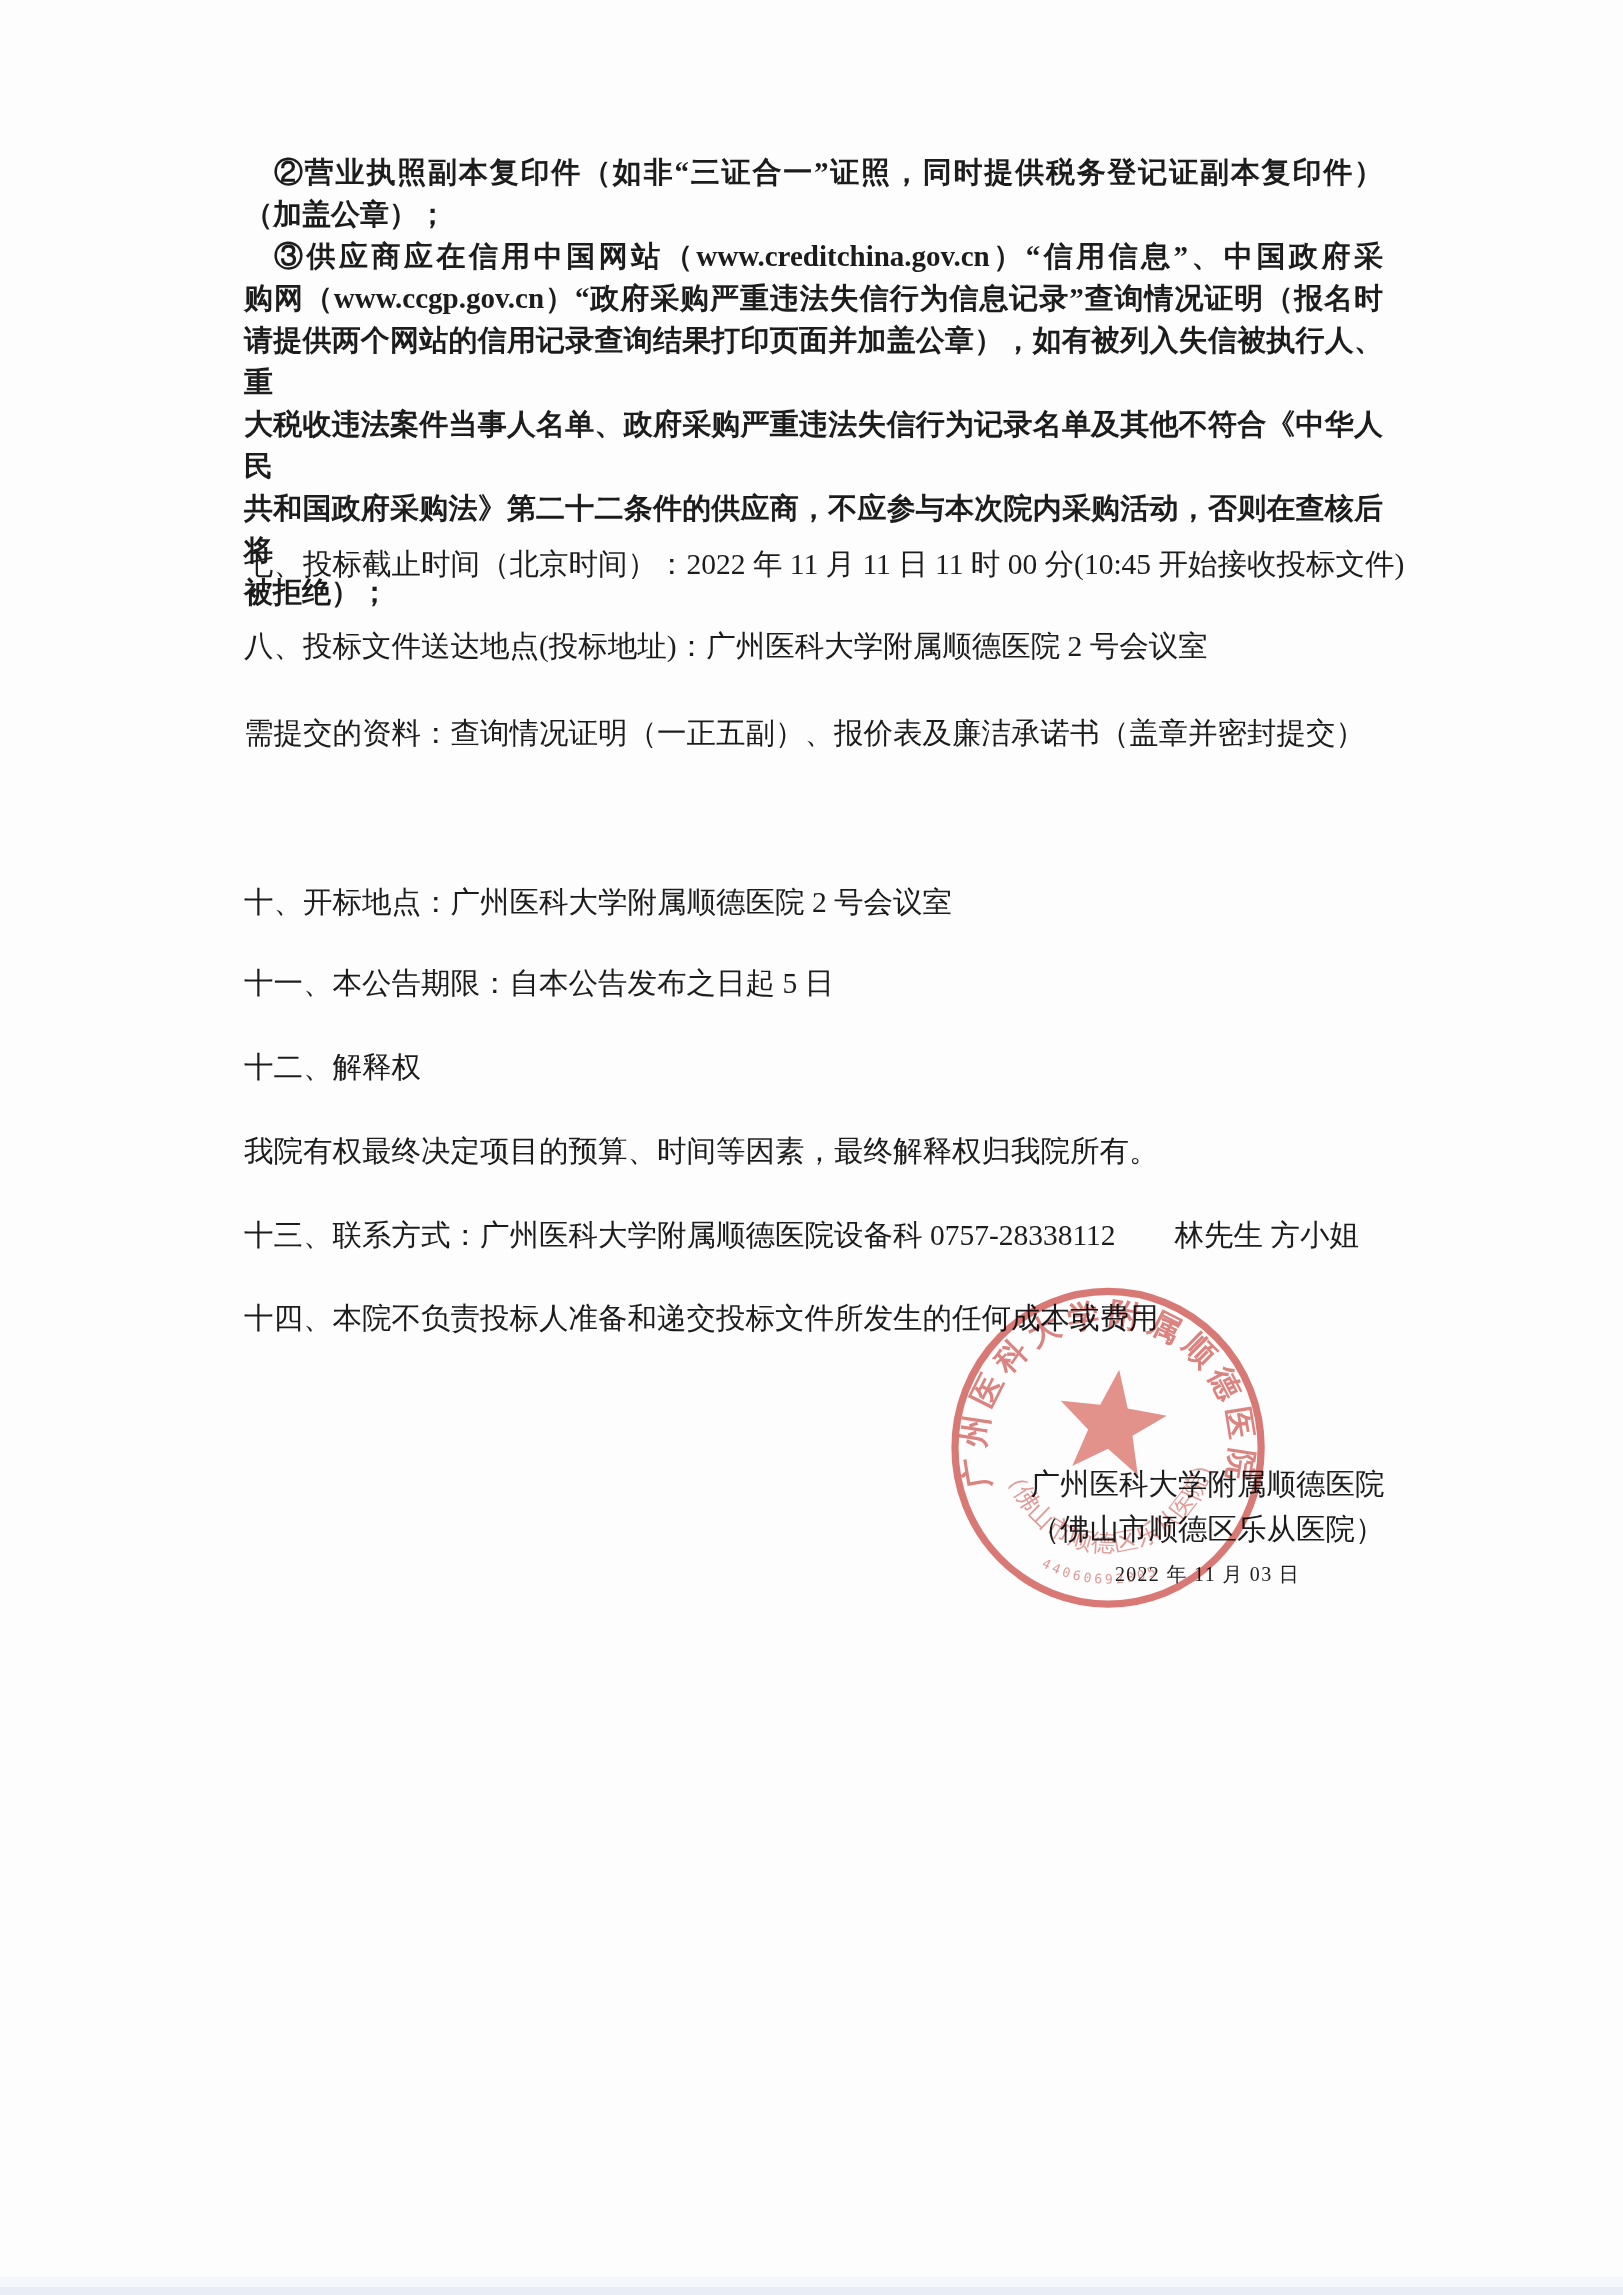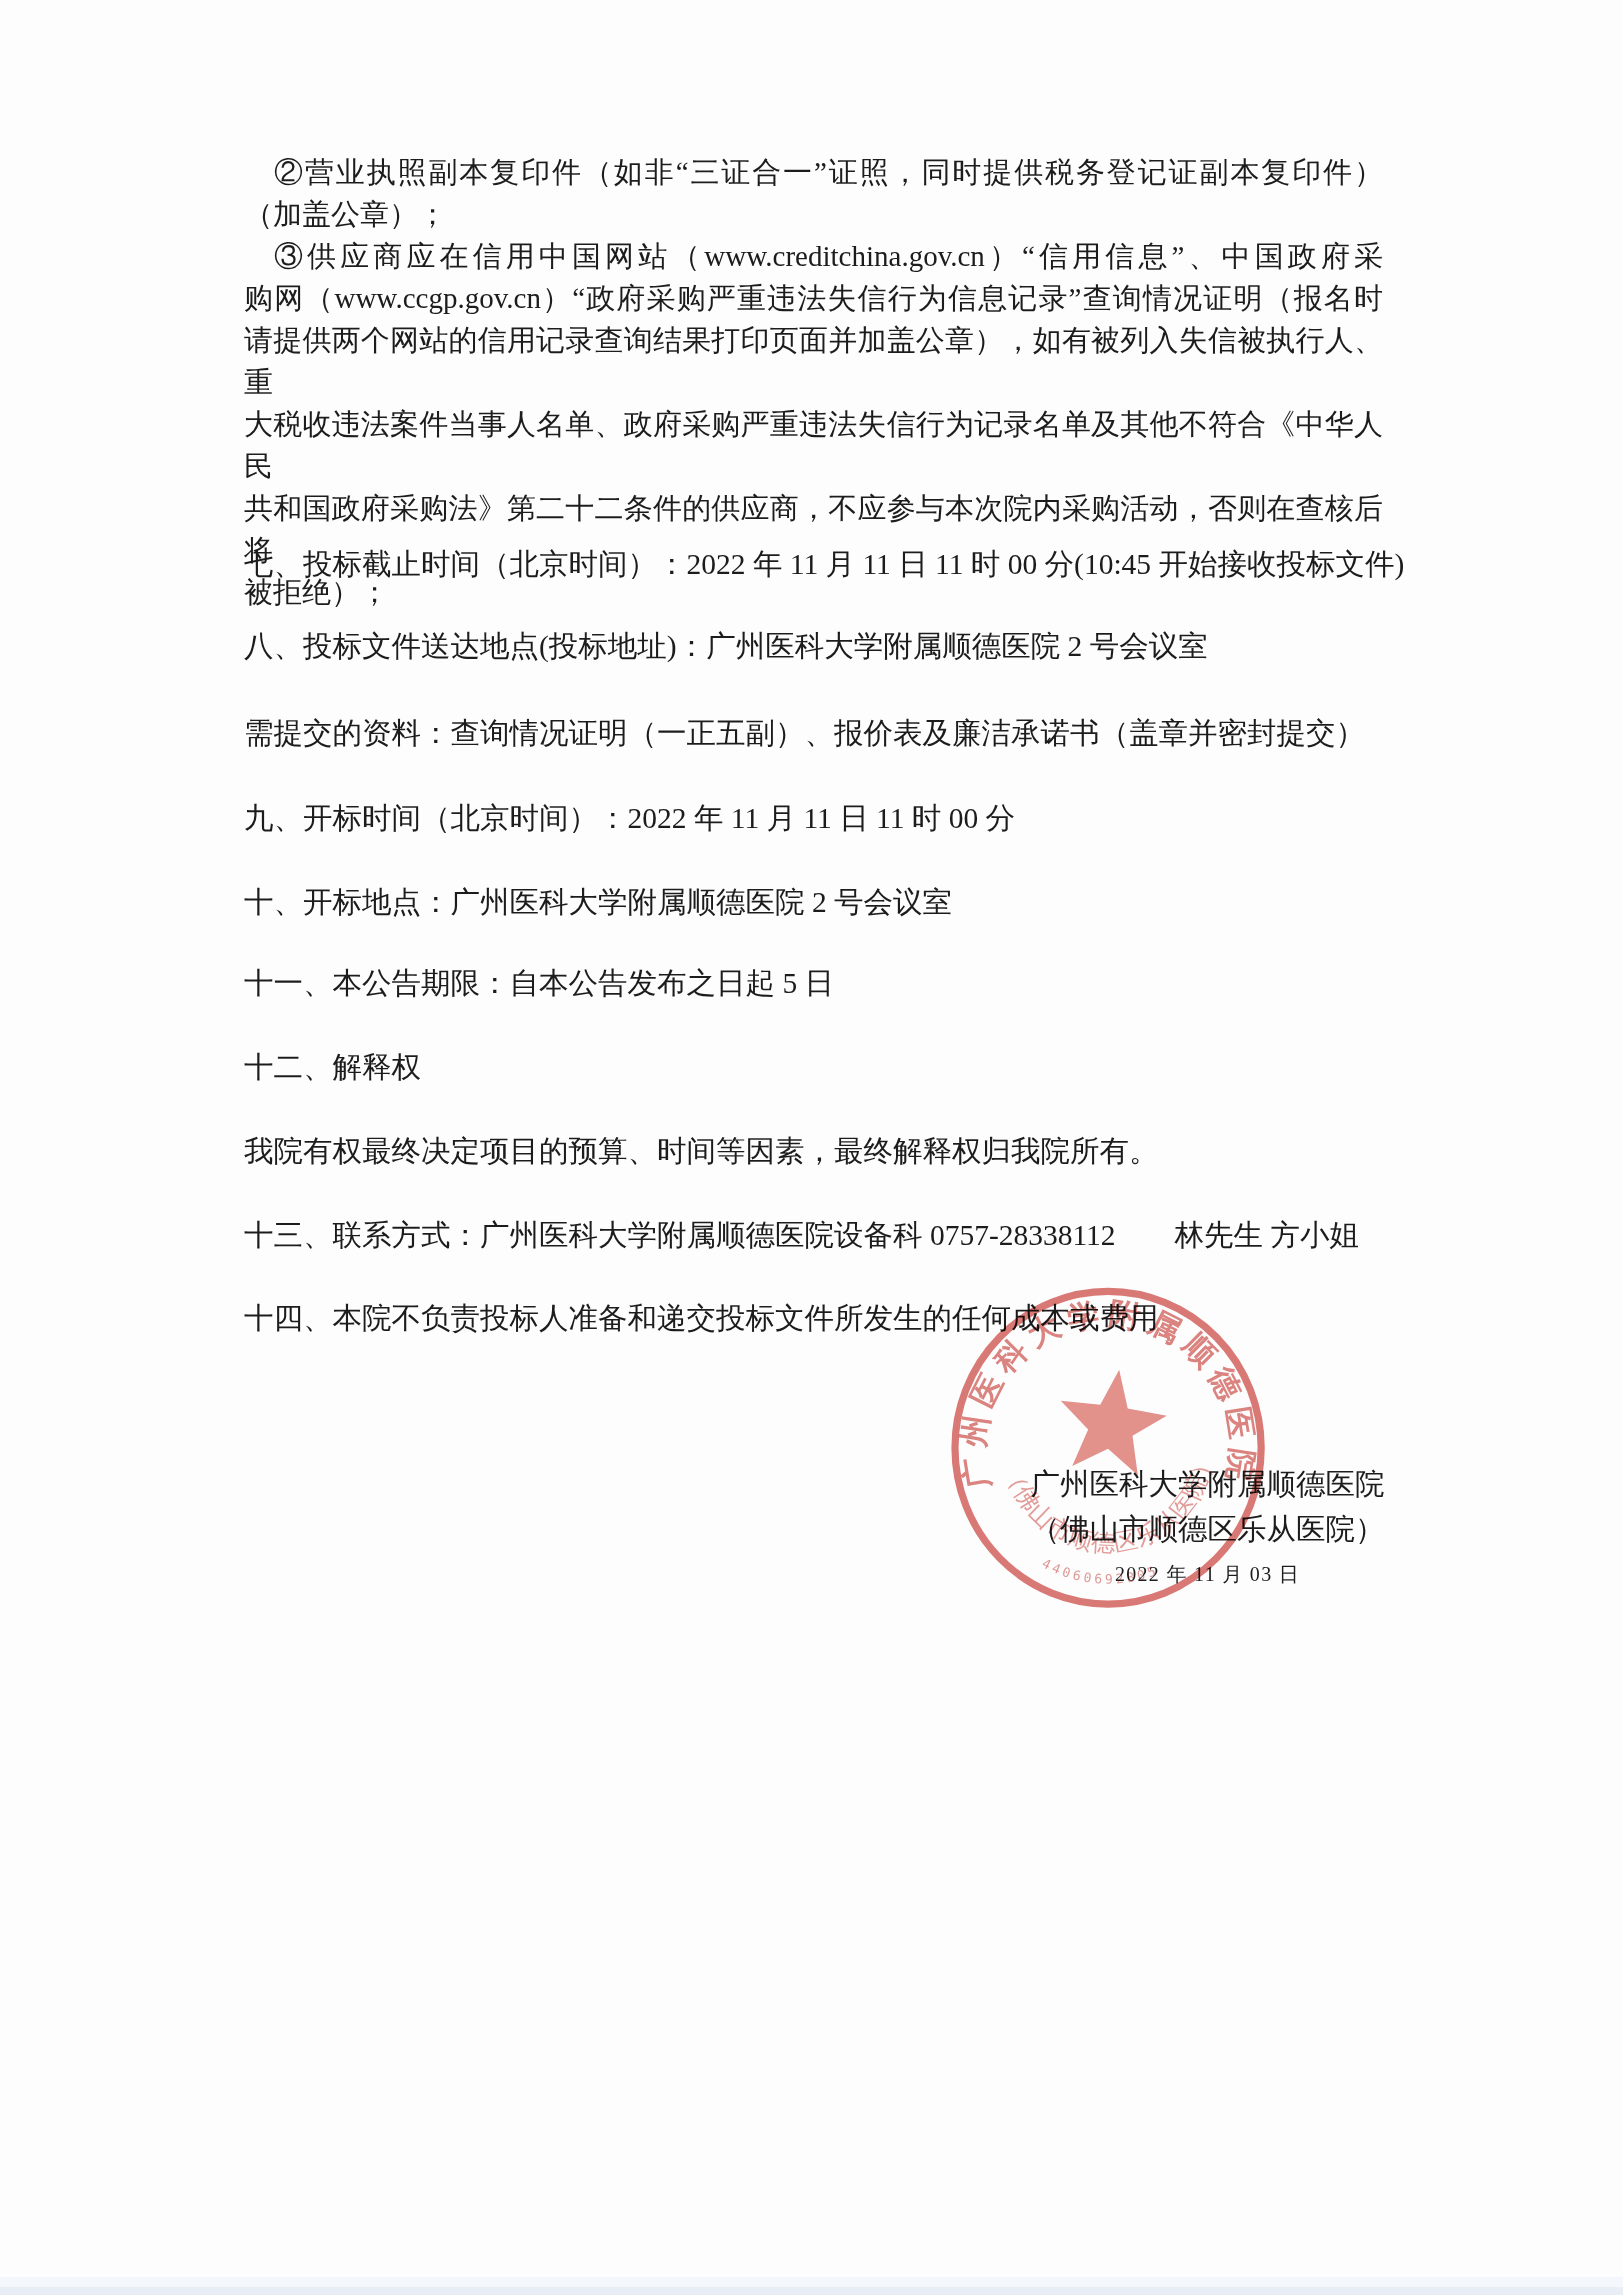--- a/index.html
+++ b/index.html
@@ -1,21 +1,21 @@
 <!DOCTYPE html>
 <html style="font-size:10.5px"><head>
 <meta charset="utf-8">
 <style>
   html,body{margin:0;padding:0;background:#ffffff;}
   .page{
     position:relative;width:1624px;height:2295px;background:#fdfdfe;overflow:hidden;
     font-family:"Liberation Serif","DejaVu Serif",serif;color:#1c1c1c;
   }
   .intro{position:absolute;left:244px;top:151px;width:1139px;font-size:29px;line-height:42px;}
-  .intro .ln{text-align:justify;}
+  .intro .ln{text-align:justify;font-weight:bold;}
   .intro .fill{text-align-last:justify;}
   .intro .indent{text-indent:30px;}
   .section{position:absolute;left:244px;width:1144px;font-size:29.5px;line-height:38px;white-space:nowrap;}
   .section .b{font-weight:normal;}
   .signature{position:absolute;left:949px;top:1462px;width:517px;text-align:center;
              font-size:29.5px;line-height:45px;}
   .signature .sig-date{font-size:20px;letter-spacing:1.3px;}
   .seal{position:absolute;left:922px;top:1256px;width:380px;height:386px;
         mix-blend-mode:multiply;opacity:.93;}
   .seal svg{display:block;}
@@ -47,23 +47,20 @@
   </div>
 
   <div class="section" style="top:545px">
     <span class="b">七、投标截止时间</span><span>（北京时间）：2022 年 11 月 11 日 11 时 00 分(10:45 开始接收投标文件)</span>
   </div>
   <div class="section" style="top:627px">
     <span class="b">八、投标文件送达地点(投标地址)：</span><span>广州医科大学附属顺德医院 2 号会议室</span>
   </div>
   <div class="section" style="top:714px">
     <span class="b"></span><span>需提交的资料：查询情况证明（一正五副）、报价表及廉洁承诺书（盖章并密封提交）</span>
-  </div>
-  <div class="section" style="top:799px">
-    <span class="b">九、开标时间</span><span>（北京时间）：2022 年 11 月 11 日 11 时 00 分</span>
   </div>
   <div class="section" style="top:883px">
     <span class="b">十、开标地点：</span><span>广州医科大学附属顺德医院 2 号会议室</span>
   </div>
   <div class="section" style="top:964px">
     <span class="b">十一、本公告期限：</span><span>自本公告发布之日起 5 日</span>
   </div>
   <div class="section" style="top:1048px">
     <span class="b">十二、解释权</span><span></span>
   </div>

